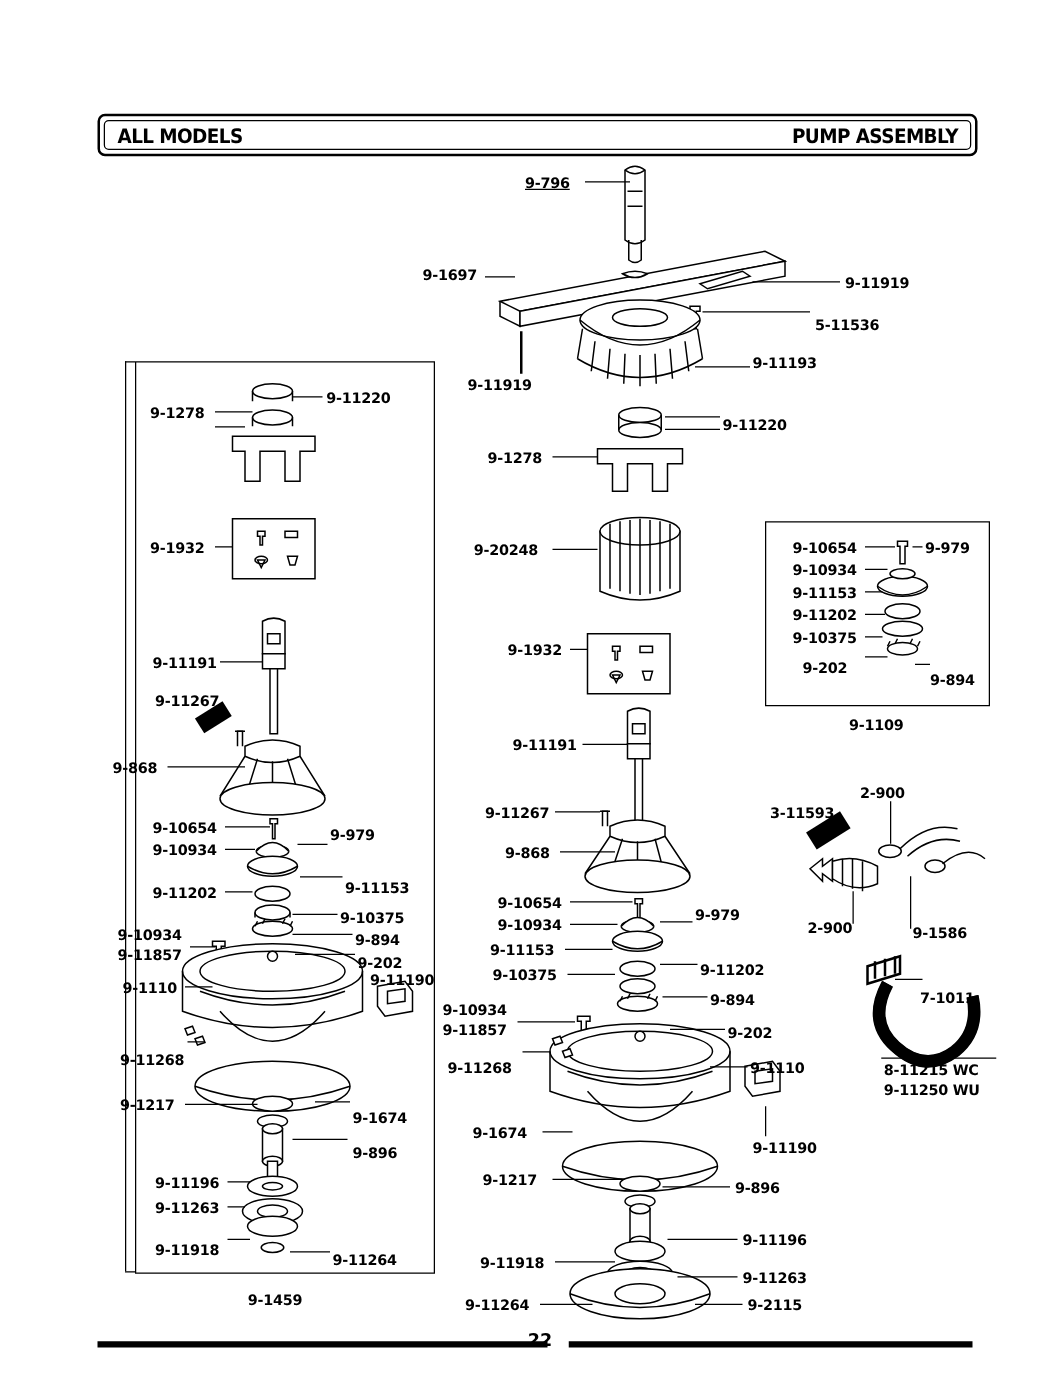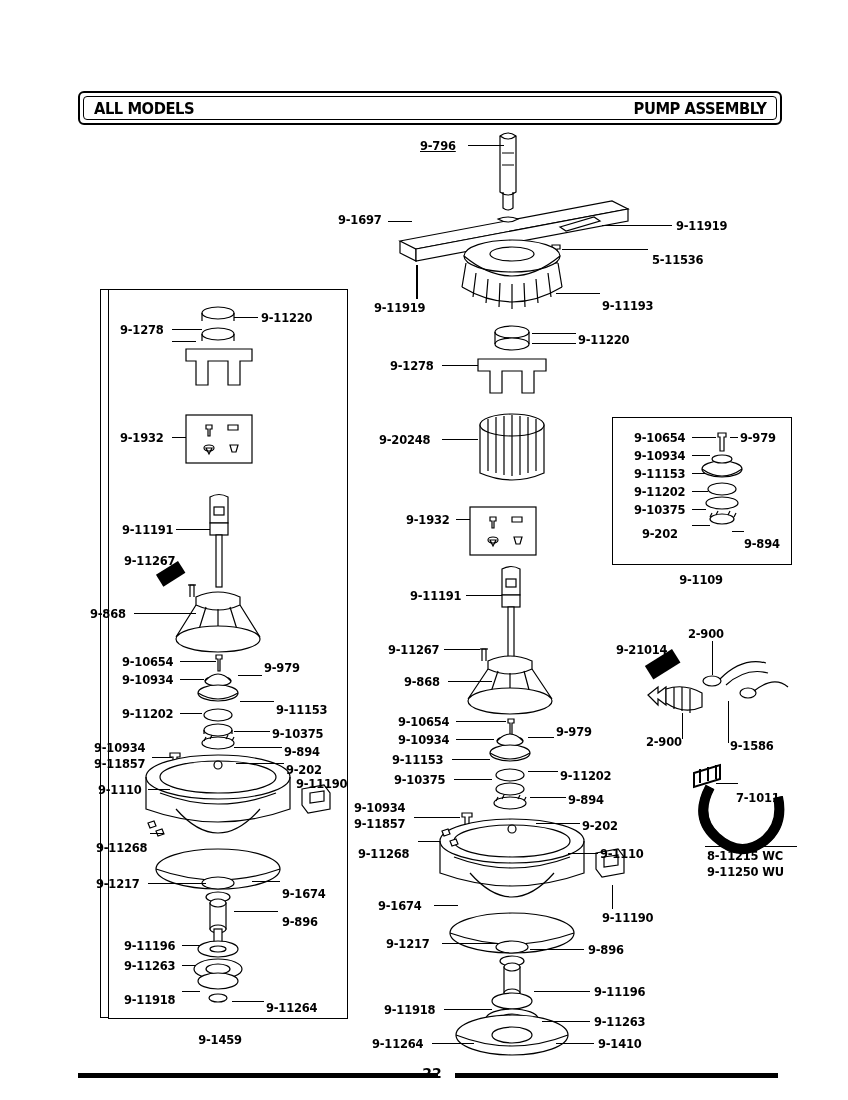--- a/index.html
+++ b/index.html
@@ -327,21 +327,21 @@
 
   <div class="lbl b" style="left:676px;top:178px;">9-11919</div>
   <div class="ln" style="left:602px;top:184px;width:70px;"></div>
 
   <div class="lbl b" style="left:652px;top:212px;">5-11536</div>
   <div class="ln" style="left:562px;top:208px;width:86px;"></div>
 
   <div class="lbl b" style="left:374px;top:260px;">9-11919</div>
   <div class="ln" style="left:416px;top:224px;width:2px;height:34px;"></div>
 
-  <div class="lbl b" style="left:602px;top:258px;">9-11193</div>
+  <div class="lbl b" style="left:602px;top:242px;">9-11193</div>
   <div class="ln" style="left:556px;top:252px;width:44px;"></div>
 
   <div class="lbl b" style="left:578px;top:292px;">9-11220</div>
   <div class="ln" style="left:532px;top:292px;width:44px;"></div>
   <div class="ln" style="left:532px;top:302px;width:44px;"></div>
 
   <div class="lbl b" style="left:390px;top:318px;">9-1278</div>
   <div class="ln" style="left:442px;top:324px;width:36px;"></div>
 
   <div class="lbl b" style="left:379px;top:392px;">9-20248</div>
@@ -486,21 +486,21 @@
 
   <div class="lbl b" style="left:384px;top:962px;">9-11918</div>
   <div class="ln" style="left:444px;top:968px;width:48px;"></div>
 
   <div class="lbl b" style="left:594px;top:974px;">9-11263</div>
   <div class="ln" style="left:542px;top:980px;width:48px;"></div>
 
   <div class="lbl b" style="left:372px;top:996px;">9-11264</div>
   <div class="ln" style="left:432px;top:1002px;width:42px;"></div>
 
-  <div class="lbl b" style="left:598px;top:996px;">9-1410</div>
+  <div class="lbl b" style="left:598px;top:996px;">9-2115</div>
   <div class="ln" style="left:556px;top:1002px;width:38px;"></div>
 
   <div class="lbl b" style="left:634px;top:390px;">9-10654</div>
   <div class="ln" style="left:692px;top:396px;width:24px;"></div>
 
   <div class="lbl b" style="left:740px;top:390px;">9-979</div>
   <div class="ln" style="left:730px;top:396px;width:8px;"></div>
 
   <div class="lbl b" style="left:634px;top:408px;">9-10934</div>
   <div class="ln" style="left:692px;top:414px;width:18px;"></div>
@@ -513,21 +513,21 @@
 
   <div class="lbl b" style="left:634px;top:462px;">9-10375</div>
   <div class="ln" style="left:692px;top:468px;width:14px;"></div>
 
   <div class="lbl b" style="left:642px;top:486px;">9-202</div>
   <div class="ln" style="left:692px;top:484px;width:18px;"></div>
 
   <div class="lbl b" style="left:744px;top:496px;">9-894</div>
   <div class="ln" style="left:732px;top:490px;width:12px;"></div>
 
-  <div class="lbl b" style="left:616px;top:602px;">9-21014</div>
+  <div class="lbl b" style="left:616px;top:602px;">3-11593</div>
   <div class="ln" style="left:672px;top:608px;width:16px;height:32px;transform:rotate(58deg);"></div>
 
   <div class="lbl b" style="left:688px;top:586px;">2-900</div>
   <div class="ln" style="left:712px;top:600px;width:1px;height:34px;"></div>
 
   <div class="lbl b" style="left:646px;top:694px;">2-900</div>
   <div class="ln" style="left:682px;top:672px;width:1px;height:26px;"></div>
 
   <div class="lbl b" style="left:730px;top:698px;">9-1586</div>
   <div class="ln" style="left:728px;top:660px;width:1px;height:42px;"></div>

